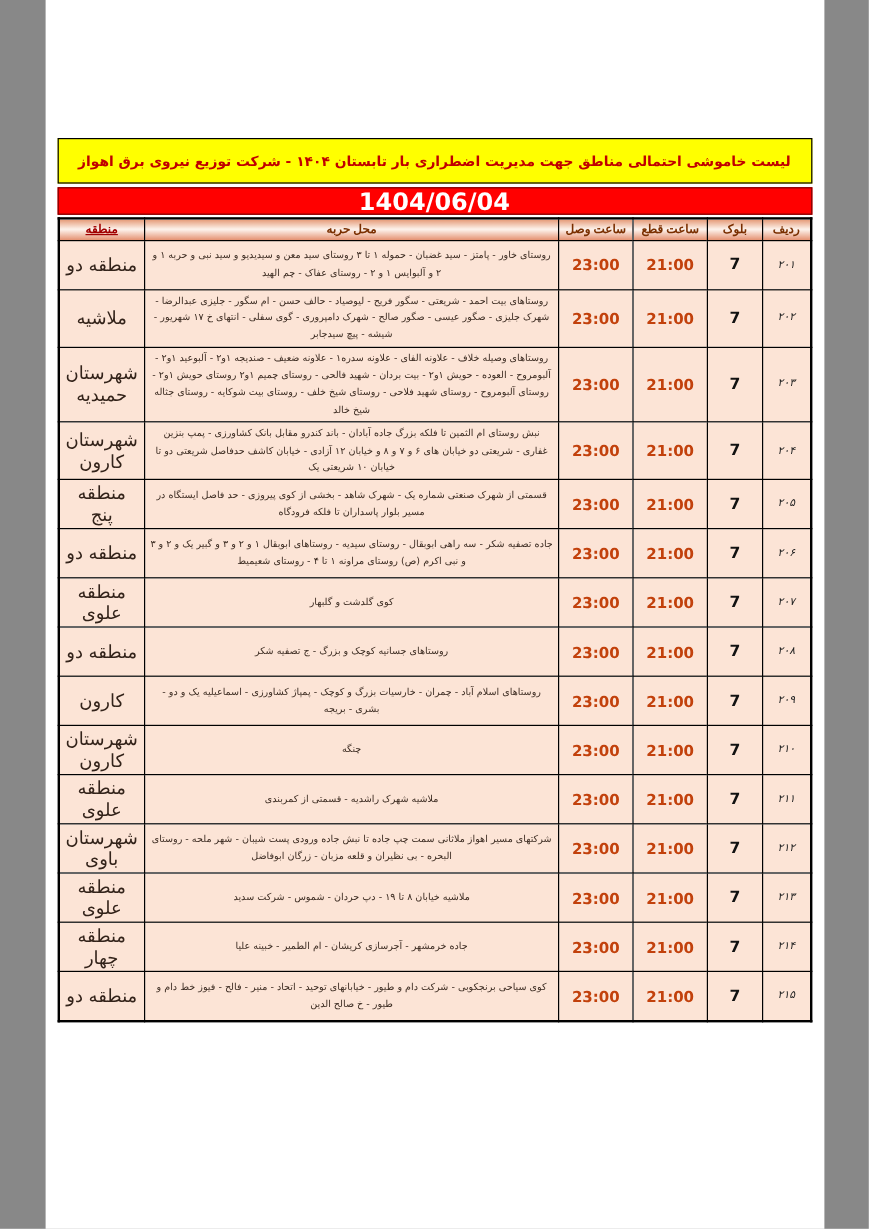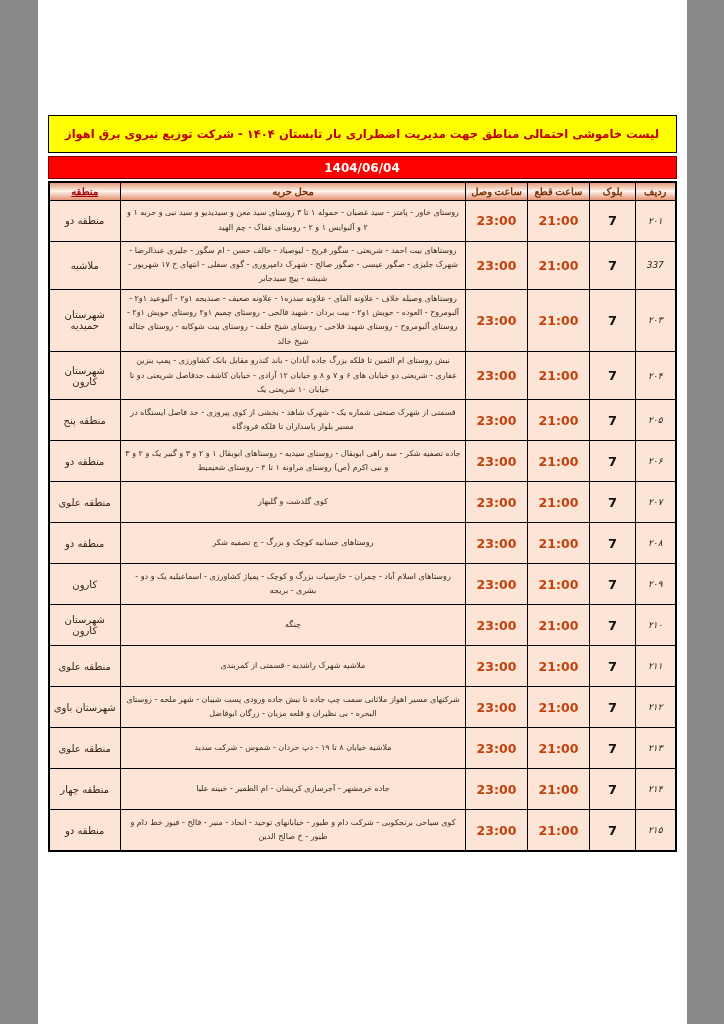--- a/index.html
+++ b/index.html
@@ -11,21 +11,21 @@
   .content { position:absolute; top:115px; right:10px; left:10px; }
 
   .title-banner {
     background:#ffff00; border:1px solid #000;
     height:38px; display:flex; align-items:center; justify-content:center;
     color:#c00000; font-weight:bold; font-size:11.5px;
   }
   .date-banner {
     margin-top:3px; background:#ff0000; border:1px solid #7a0000;
     height:23px; display:flex; align-items:center; justify-content:center;
-    color:#ffffff; font-weight:bold; font-size:12px; direction:ltr;
+    color:#ffffff; font-weight:bold; font-size:20px; direction:ltr;
     font-family:"DejaVu Sans","Liberation Sans",sans-serif;
   }
 
   table.outage {
     margin-top:2px; width:100%; border-collapse:collapse;
     border:2px solid #000; table-layout:fixed;
   }
   table.outage th, table.outage td {
     border:1px solid #000; text-align:center; vertical-align:middle;
     padding:2px 4px; overflow:hidden;
@@ -42,21 +42,21 @@
   col.c-block  { width:46px; }
   col.c-cut    { width:62px; }
   col.c-rest   { width:62px; }
   col.c-loc    { width:auto; }
   col.c-region { width:72px; }
 
   td.cell-id     { font-size:9px;  color:#222;font-style:italic; }
   td.cell-block  { font-size:13px; font-weight:bold; color:#111; }
   td.cell-time   { font-size:12.5px; font-weight:bold; color:#c2410c; direction:ltr; }
   td.cell-loc    { font-size:8px;  color:#3a2a20; line-height:1.8; padding:2px 10px; }
-  td.cell-region { font-size:10px; color:#33231a; }
+  td.cell-region { font-size:15px; color:#33231a; }
 </style>
 </head>
 <body>
 
 <div class="page">
   <div class="content">
 
     <div class="title-banner">
       <span>لیست خاموشی احتمالی مناطق جهت مدیریت اضطراری بار تابستان ۱۴۰۴ - شرکت توزیع نیروی برق اهواز</span>
     </div>
@@ -88,21 +88,21 @@
       <tr>
         <td class="cell-id">۲۰۱</td>
         <td class="cell-block">7</td>
         <td class="cell-time">21:00</td>
         <td class="cell-time">23:00</td>
         <td class="cell-loc">روستای خاور - پامتز - سید غضبان - حموله ۱ تا ۳ روستای سید معن و سیدیدیو و سید نبی و حربه ۱ و ۲ و آلبوایس ۱ و ۲ - روستای عفاک - چم الهید</td>
         <td class="cell-region">منطقه دو</td>
       </tr>
 
       <tr>
-        <td class="cell-id">337</td>
+        <td class="cell-id">۲۰۲</td>
         <td class="cell-block">7</td>
         <td class="cell-time">21:00</td>
         <td class="cell-time">23:00</td>
         <td class="cell-loc">روستاهای بیت احمد - شریعتی - سگور فریح - لیوصیاد - حالف حسن - ام سگور - جلیزی عبدالرضا - شهرک جلیزی - صگور عیسی - صگور صالح - شهرک دامپروری - گوی سفلی - انتهای خ ۱۷ شهریور - شیشه - پیچ سیدجابر</td>
         <td class="cell-region">ملاشیه</td>
       </tr>
 
       <tr>
         <td class="cell-id">۲۰۳</td>
         <td class="cell-block">7</td>

